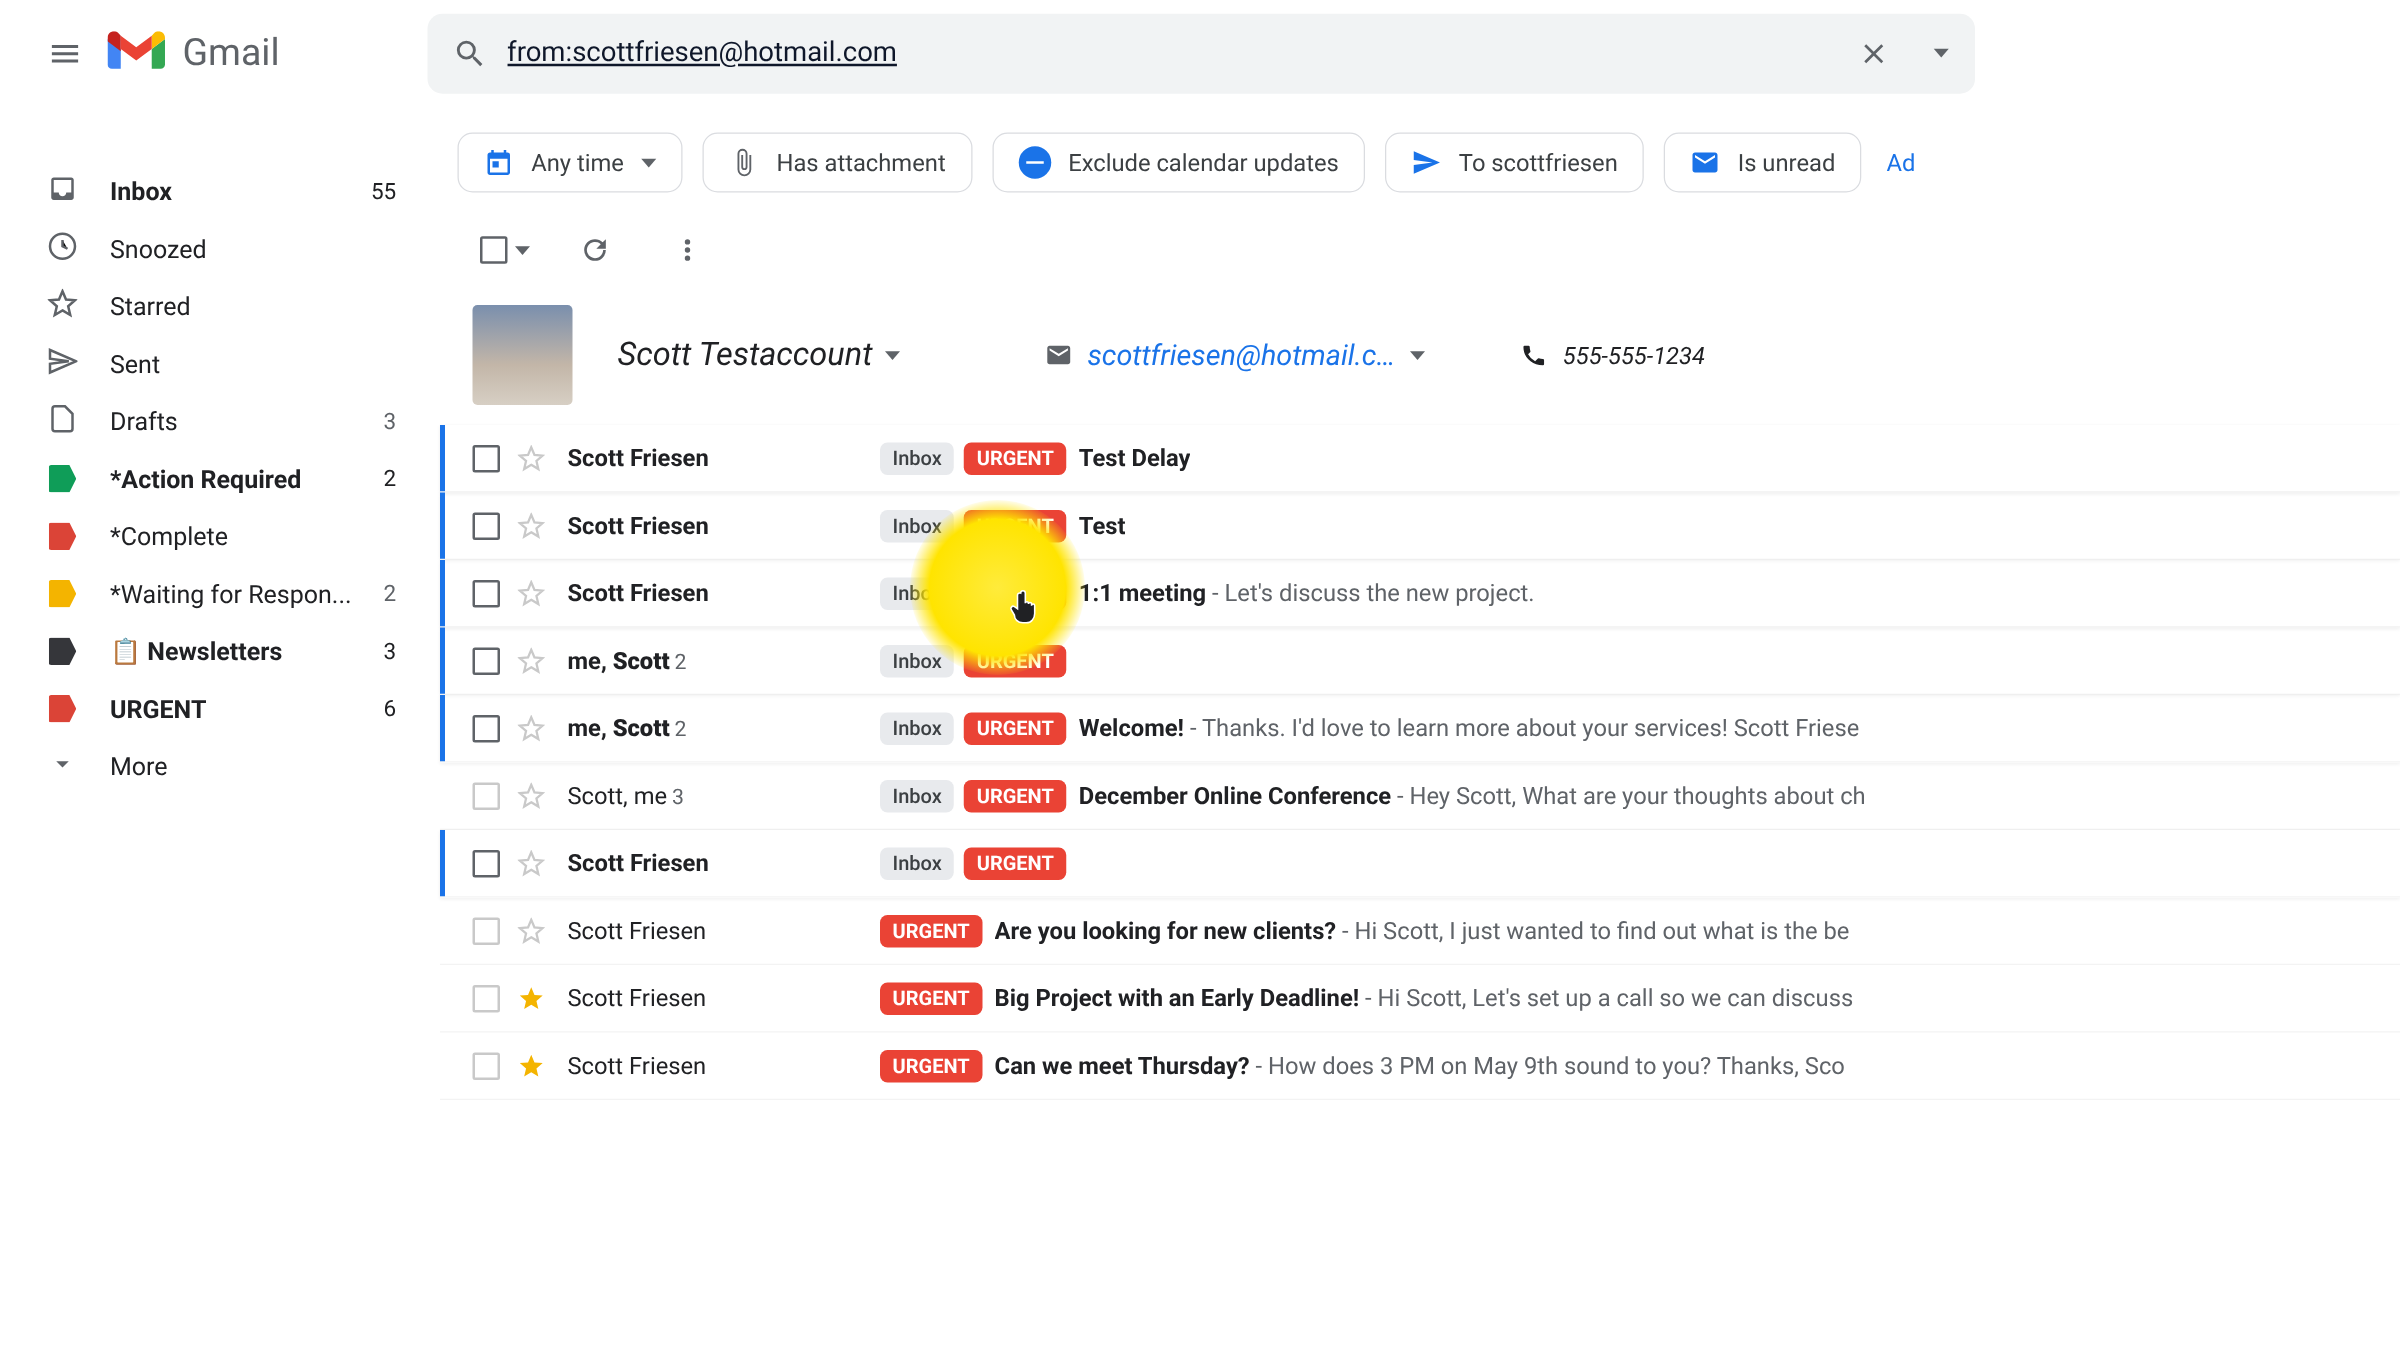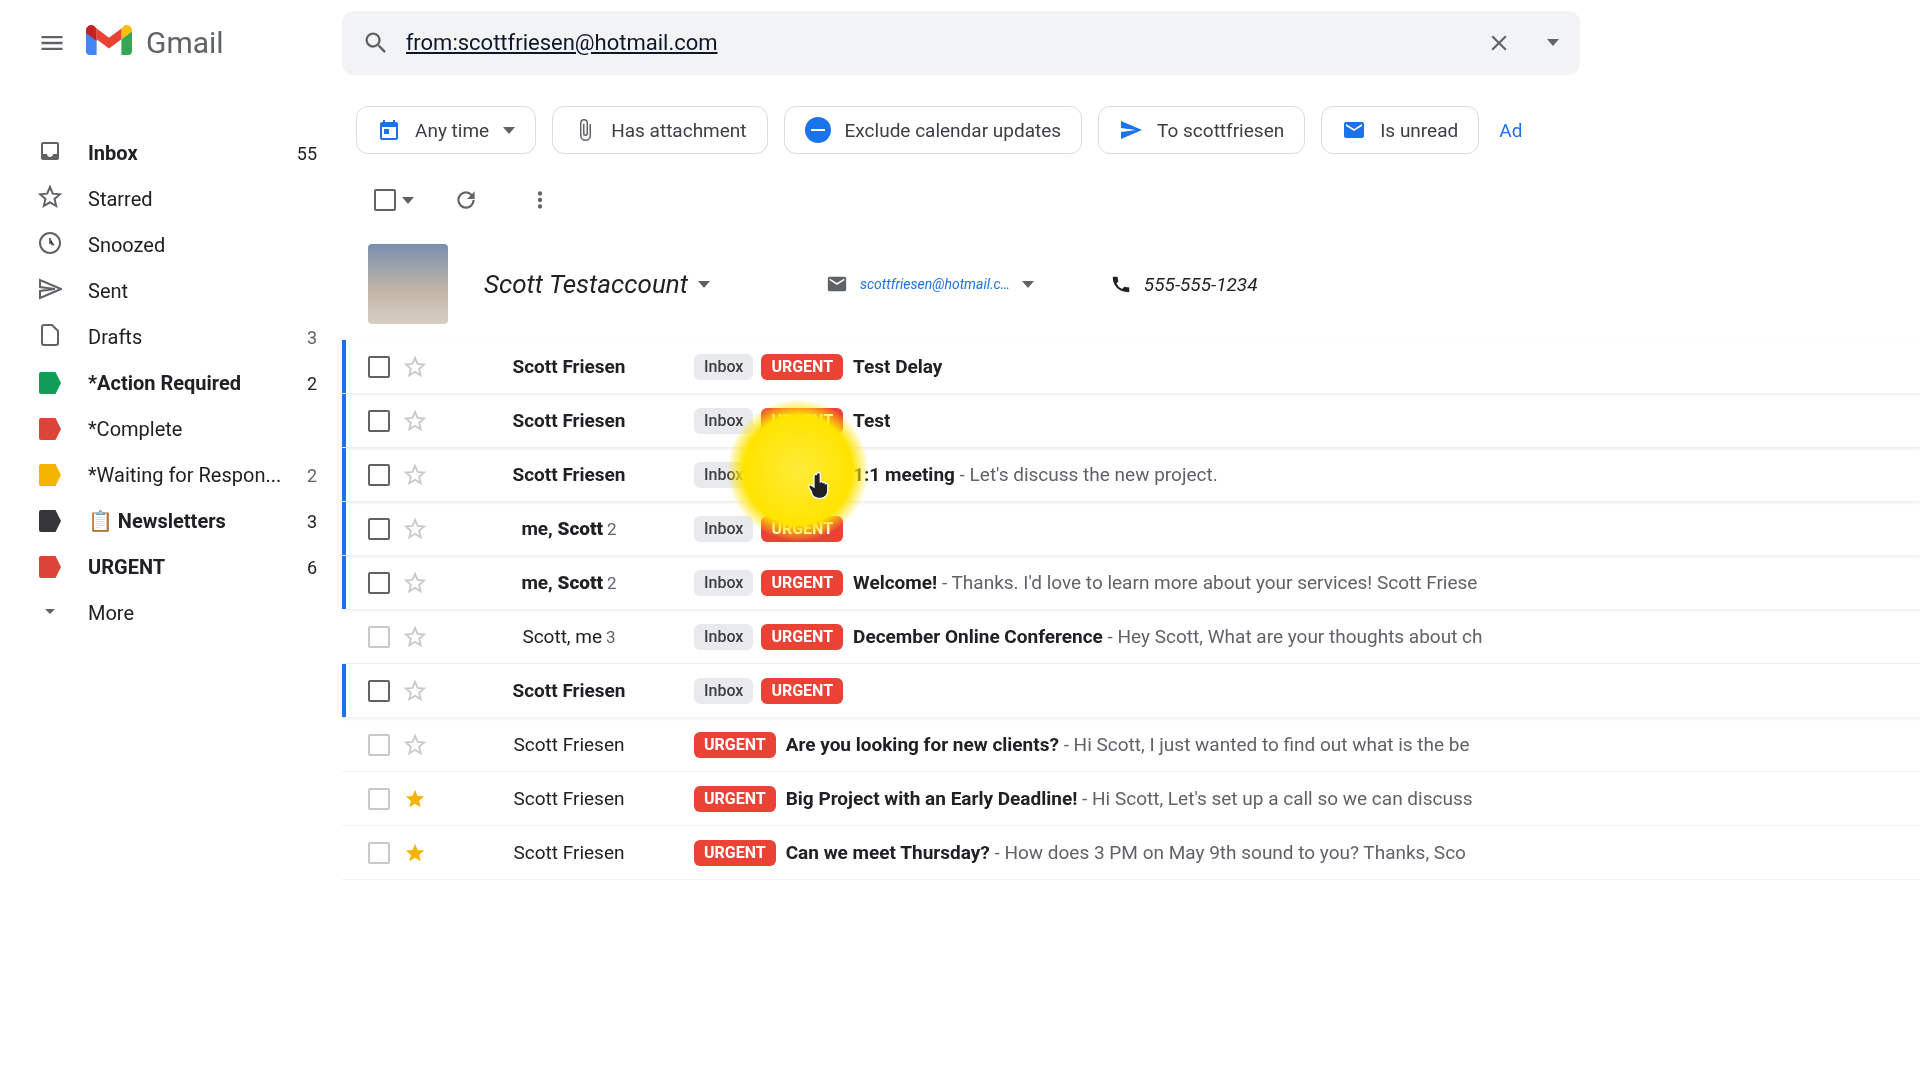--- a/index.html
+++ b/index.html
@@ -26,38 +26,38 @@
 .nav-item .cnt { font-size:18px; color:#5f6368; }
 .nav-item.bold .lbl { font-weight:700; }
 .nav-item.bold .cnt { color:#202124; font-weight:400; }
 .tag-ic { width:22px; height:22px; display:inline-block; }
 .tag-green { background:#0f9d58; clip-path:polygon(0 0,75% 0,100% 50%,75% 100%,0 100%); border-radius:2px;}
 .tag-red { background:#db4437; clip-path:polygon(0 0,75% 0,100% 50%,75% 100%,0 100%); border-radius:2px;}
 .tag-yellow { background:#f4b400; clip-path:polygon(0 0,75% 0,100% 50%,75% 100%,0 100%); border-radius:2px;}
 .tag-dark { background:#35363a; clip-path:polygon(0 0,75% 0,100% 50%,75% 100%,0 100%); border-radius:2px;}
 
 
-.main { position:absolute; top:100px; left:342px; right:0;text-align:center; }
+.main { position:absolute; top:100px; left:352px; right:0; }
 .chips { display:flex; gap:16px; padding:6px 14px 14px; align-items:center; }
 .chip { height:48px; border:1px solid #dadce0; border-radius:12px; background:#fff; display:flex; align-items:center; padding:0 20px; font-size:19px; color:#3c4043; cursor:pointer; gap:14px; white-space:nowrap;}
 .chip svg { width:24px; height:24px; }
 .chip .circle-ic{ width:26px; height:26px; border-radius:50%; display:flex; align-items:center; justify-content:center;}
 .chip .circle-blue{ background:#1a73e8; color:#fff;}
 .adv-link{ color:#1a73e8; font-size:19px; margin-left:4px; cursor:pointer;}
 
 .toolbar { display:flex; align-items:center; padding:10px 14px 16px 26px; gap:30px; }
 .cb-wrap{ display:flex; align-items:center; gap:6px; cursor:pointer; margin-left:6px;}
 .cbox{ width:22px; height:22px; border:2px solid #5f6368; border-radius:2px; }
 .tool-btn { width:44px; height:44px; display:flex; align-items:center; justify-content:center; cursor:pointer; color:#5f6368;}
 
 .contact-card { display:flex; align-items:center; padding:6px 14px 8px 26px; gap:36px;font-style:italic;  }
 .avatar { width:80px; height:80px; border-radius:4px; background:linear-gradient(180deg,#7a8fad 0%,#c3b6a8 60%,#d7cfc4 100%); flex-shrink:0; }
 .contact-name { font-size:26px; font-weight:400; display:flex;align-items:center; gap:10px; cursor:pointer;}
 .contact-email { display:flex;align-items:center; gap:12px; margin-left:80px; cursor:pointer;}
-.contact-email a{ color:#1a73e8; text-decoration:none; font-size:14px;}
+.contact-email a{ color:#1a73e8; text-decoration:none; font-size:23px;}
 .contact-phone { display:flex;align-items:center; gap:12px; margin-left:40px; font-size:19px;}
 
 .mail-list { margin-top:8px; }
 .mail-row { height:54px; display:flex; align-items:center; border-bottom:1px solid rgba(100,100,100,.08); padding:0 0 0 26px; cursor:pointer; position:relative;}
 .mail-row.unread { font-weight:700; }
 .mail-row.unread::before { content:""; position:absolute; left:0; top:0; bottom:0; width:4px; background:#1a73e8; }
 .mail-row.unread{ box-shadow:0 1px 3px rgba(0,0,0,.07);}
 .row-cb { width:22px; height:22px; border:2px solid #c9c9c9; border-radius:2px; margin-right:10px; cursor:pointer; flex-shrink:0;}
 .mail-row.unread .row-cb{ border-color:#5f6368;}
 .star-btn { width:30px; display:flex; align-items:center; justify-content:center; margin-right:14px; cursor:pointer; color:#dadce0; flex-shrink:0;}
@@ -123,33 +123,33 @@
           <span><svg width="24" height="24" viewBox="0 0 24 24">
               <path fill="#5f6368" d="M19 3H5c-1.1 0-2 .9-2 2v14c0 1.1.9 2 2 2h14c1.1 0 2-.9 2-2V5c0-1.1-.9-2-2-2zm0 12h-4c0 1.66-1.34 3-3 3s-3-1.34-3-3H5V5h14v10z"></path>
             </svg></span>
         </span>
         <span class="lbl">Inbox</span>
         <span class="cnt">55</span>
       </div>
       <div class="nav-item">
         <span class="icn">
           <span><svg width="24" height="24" viewBox="0 0 24 24">
-              <path fill="#5f6368" d="M12 17.27L18.18 21l-1.64-7.03L22 9.24l-7.19-.61L12 2 9.19 8.63 2 9.24l5.46 4.73L5.82 21 12 17.27z" fill-opacity="0" stroke="#5f6368" stroke-width="2"></path>
-            </svg></span>
-        </span>
-        <span class="lbl">Starred</span>
-      </div>
-      <div class="nav-item">
-        <span class="icn">
-          <span><svg width="24" height="24" viewBox="0 0 24 24">
               <path fill="none" stroke="#5f6368" stroke-width="2" d="M12 2a10 10 0 100 20 10 10 0 000-20z"></path>
               <path stroke="#5f6368" stroke-width="2" d="M12 7v5l4 2"></path>
             </svg></span>
         </span>
         <span class="lbl">Snoozed</span>
+      </div>
+      <div class="nav-item">
+        <span class="icn">
+          <span><svg width="24" height="24" viewBox="0 0 24 24">
+              <path fill="#5f6368" d="M12 17.27L18.18 21l-1.64-7.03L22 9.24l-7.19-.61L12 2 9.19 8.63 2 9.24l5.46 4.73L5.82 21 12 17.27z" fill-opacity="0" stroke="#5f6368" stroke-width="2"></path>
+            </svg></span>
+        </span>
+        <span class="lbl">Starred</span>
       </div>
       <div class="nav-item">
         <span class="icn">
           <span><svg width="24" height="24" viewBox="0 0 24 24">
               <path fill="none" stroke="#5f6368" stroke-width="2" d="M2 21l21-9L2 3v7l15 2-15 2v7z"></path>
             </svg></span>
         </span>
         <span class="lbl">Sent</span>
       </div>
       <div class="nav-item">

